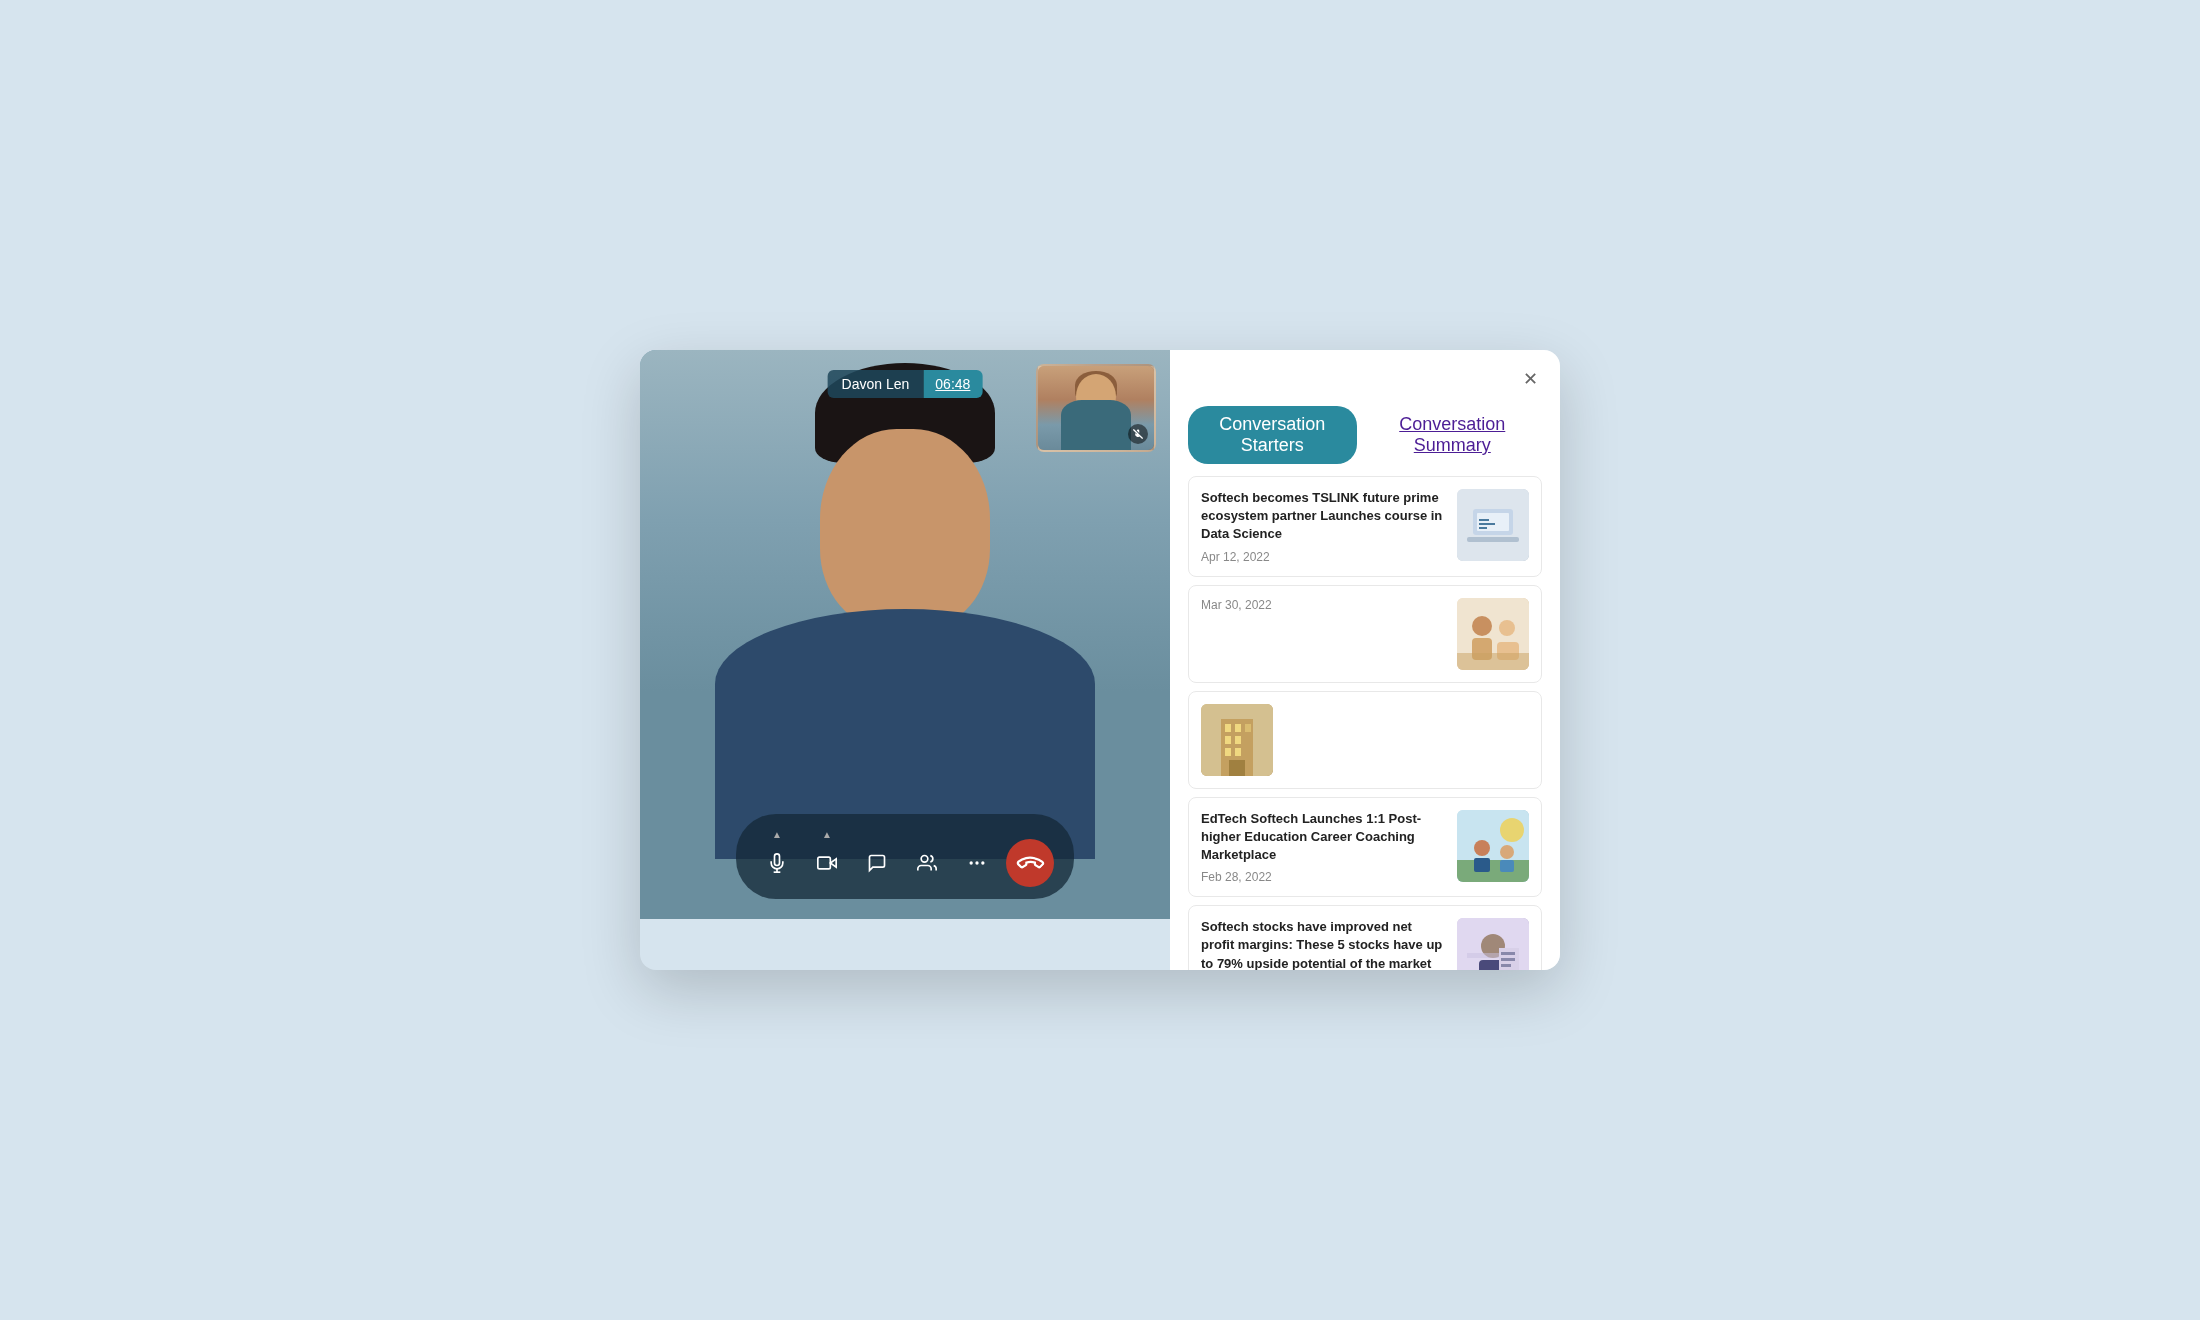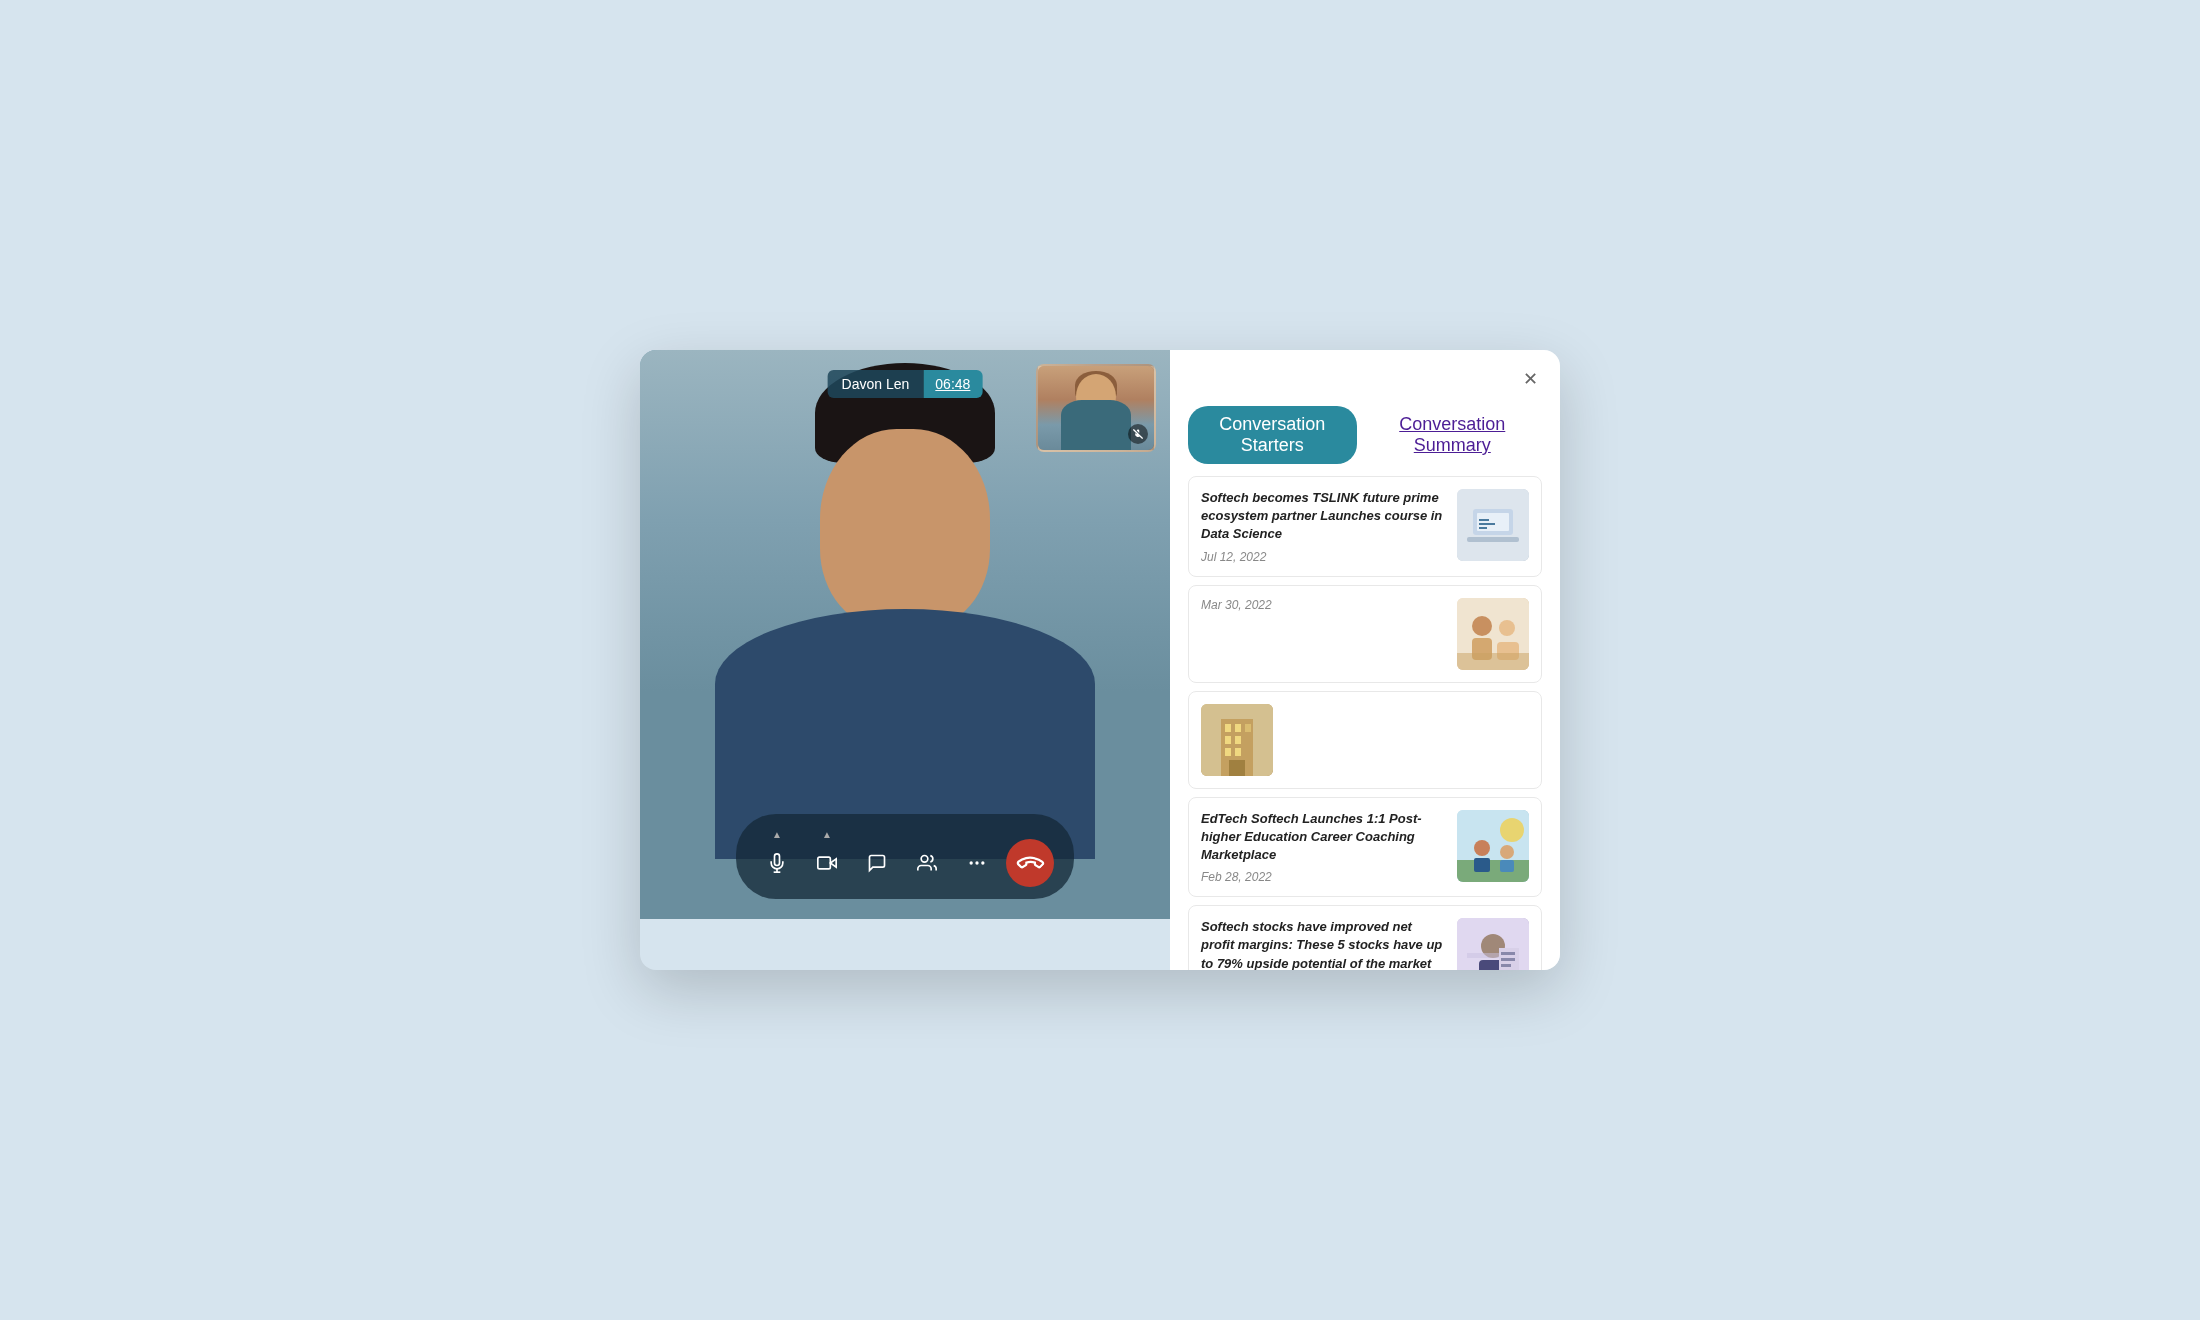--- a/index.html
+++ b/index.html
@@ -249,21 +249,20 @@
       gap: 12px;
       border: 1px solid #e8e8e8;
       border-radius: 8px;
       padding: 12px;
       cursor: pointer;
       background: #fff;
     }
 
     .article-text {
       flex: 1;
-      font-style: italic;
     }
 
     .article-title {
       font-size: 13px;
       font-weight: 600;
       color: #222;
       line-height: 1.4;
       margin-bottom: 6px;
     }
 
@@ -459,21 +458,21 @@
     <div class="tabs-row">
       <button class="tab-btn active">Conversation Starters</button>
       <button class="tab-btn inactive">Conversation Summary</button>
     </div>
 
     <div class="articles-list">
 
     <div class="article-card">
     <div class="article-text">
       <div class="article-title">Softech becomes TSLINK future prime ecosystem partner Launches course in Data Science</div>
-      <div class="article-date">Jul 12, 2022</div>
+      <div class="article-date">Apr 12, 2022</div>
     </div>
     <div class="article-thumb thumb-1">
       <svg width="72" height="72" viewBox="0 0 72 72">
               <rect width="72" height="72" fill="#dde5ed"></rect>
               <rect x="16" y="20" width="40" height="26" rx="3" fill="#c5d5e8"></rect>
               <rect x="20" y="24" width="32" height="18" rx="1" fill="#e8f0f8"></rect>
               <rect x="10" y="48" width="52" height="5" rx="2" fill="#b0c0d0"></rect>
               <rect x="22" y="30" width="10" height="2" fill="#4a7a9e"></rect>
               <rect x="22" y="34" width="16" height="2" fill="#4a7a9e"></rect>
               <rect x="22" y="38" width="8" height="2" fill="#4a7a9e"></rect>

